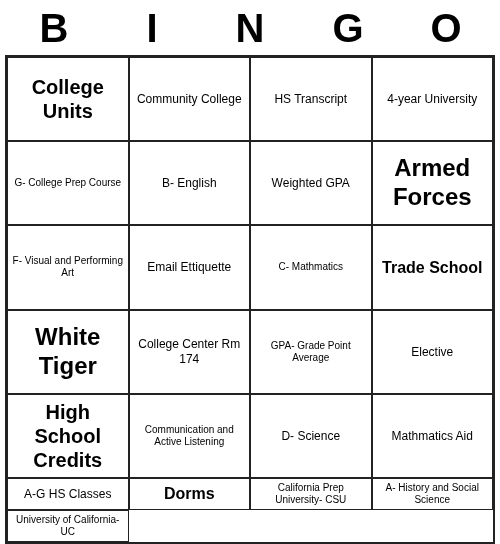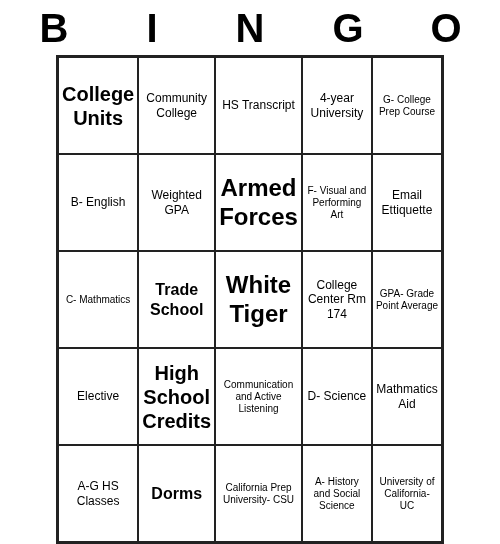--- a/index.html
+++ b/index.html
@@ -21,23 +21,23 @@
       padding: 6px 0 4px 0;
     }
     .bingo-letter {
       font-size: 40px;
       font-weight: bold;
       flex: 1;
       text-align: center;
     }
     .bingo-grid {
       display: grid;
-      grid-template-columns: repeat(5, 1fr);
+      grid-template-columns: repeat(4, 1fr);
       grid-template-rows: repeat(5, 1fr);
-      width: 388px;
+      width: 490px;
       height: 490px;
       border: 2px solid #222;
     }
     .bingo-cell {
       border: 1.5px solid #222;
       display: flex;
       align-items: center;
       justify-content: center;
       text-align: center;
       padding: 3px;

